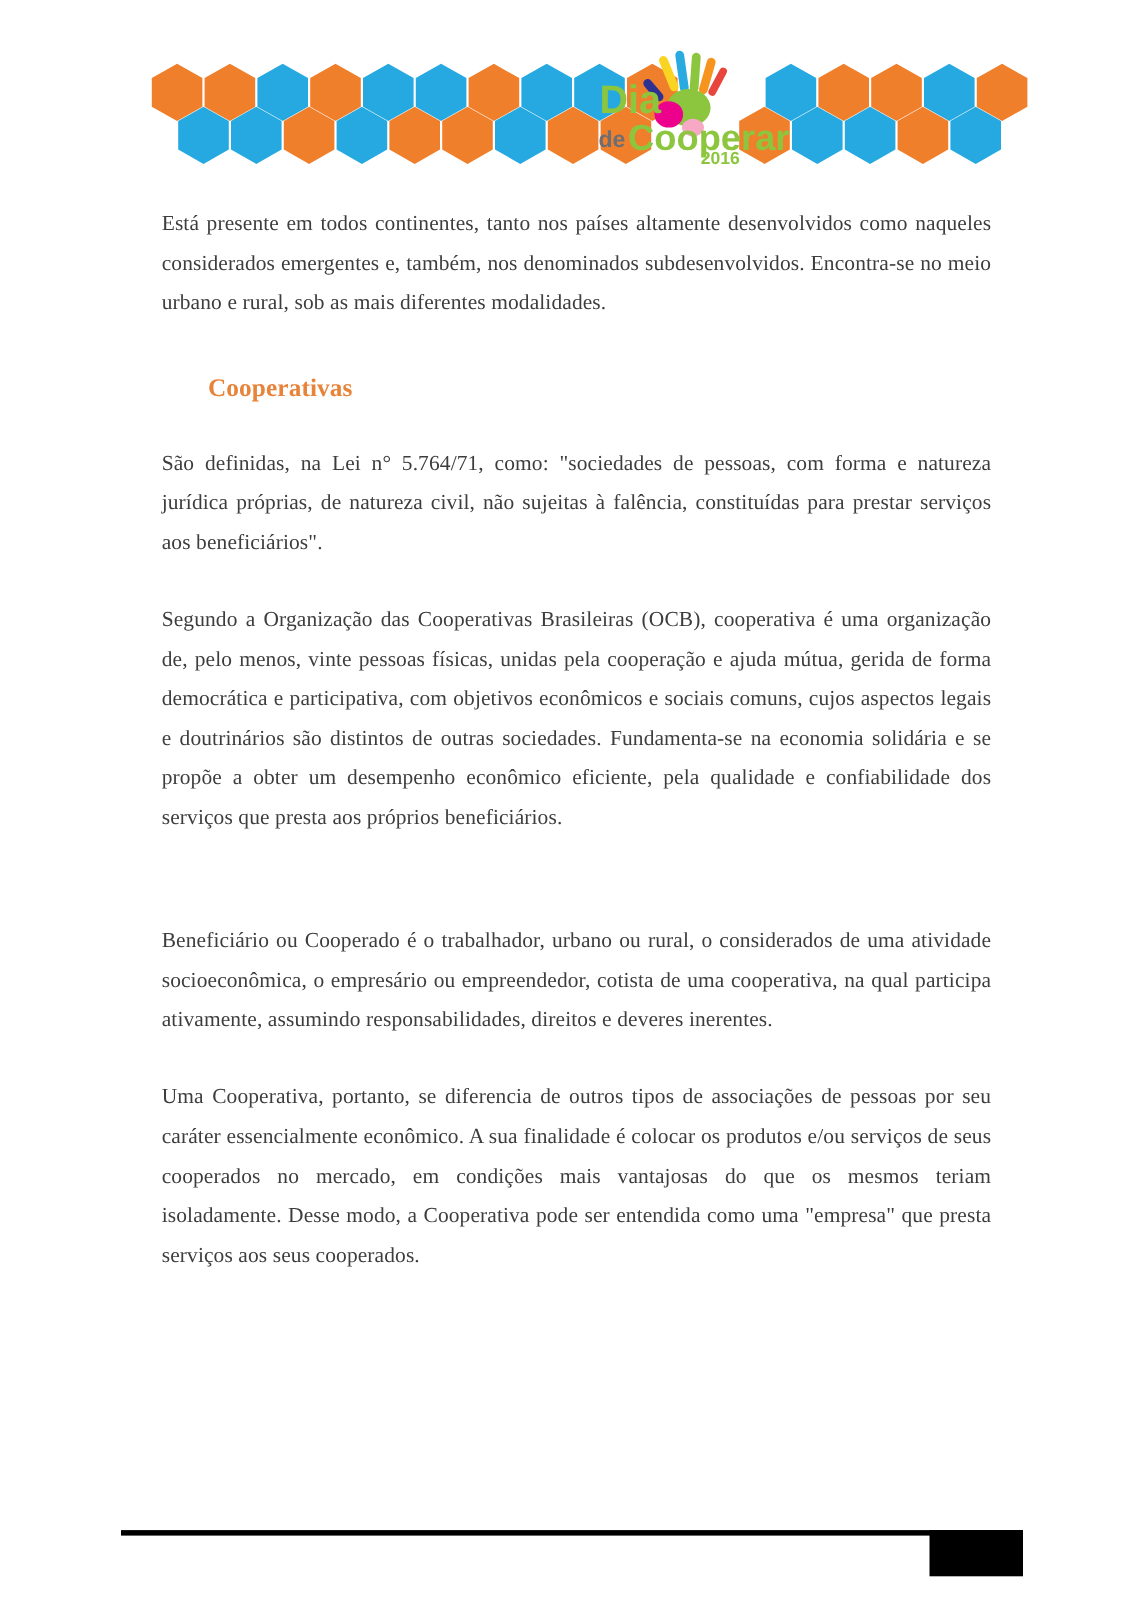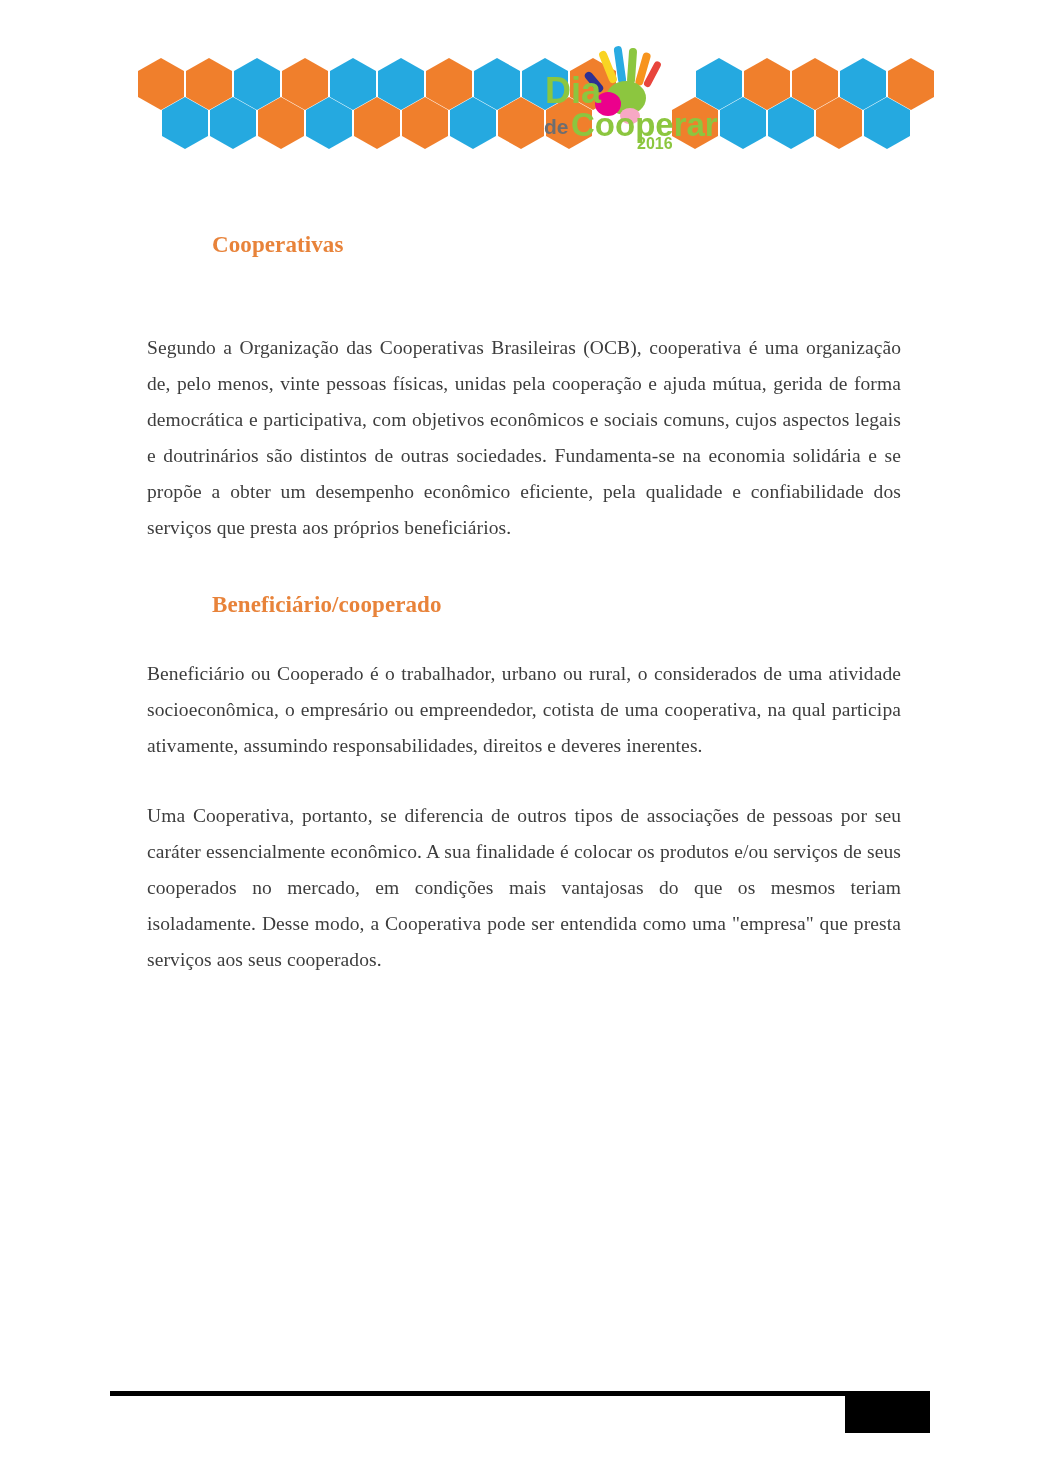--- a/index.html
+++ b/index.html
@@ -49,21 +49,21 @@
     text-align: justify;
     color: #3d3d3d;
     letter-spacing: 0.1px;
   }
 
   .spacer-sm { height: 26px; }
   .spacer-md { height: 34px; }
   .spacer-lg { height: 42px; }
 
   h2.section-heading {
-    margin: 0 0 0 65px;
+    margin: 0 0 0 42px;
     font-size: 23px;
     font-weight: bold;
     color: #E8833A;
     line-height: 34px;
     letter-spacing: 0.1px;
     font-family: "Liberation Serif", "DejaVu Serif", serif;
   }
 
   
   .footer {
@@ -158,35 +158,36 @@
       <text x="544" y="134" font-family="Liberation Sans, sans-serif" font-size="21" font-weight="bold" fill="#6D6E71">de</text>
       <text x="571" y="136" font-family="Liberation Sans, sans-serif" font-size="33" font-weight="bold" fill="#8CC63F">Cooperar</text>
       <text x="637" y="149" font-family="Liberation Sans, sans-serif" font-size="16" font-weight="bold" fill="#8CC63F">2016</text>
     </svg>
   </div>
 
   <div class="content">
 
     <div class="spacer-sm"></div>
 
+    <p class="body-par">Está presente em todos continentes, tanto nos países altamente desenvolvidos como naqueles considerados emergentes e, também, nos denominados subdesenvolvidos. Encontra-se no meio urbano e rural, sob as mais diferentes modalidades.</p>
 
     <div class="spacer-lg"></div>
 
     <h2 class="section-heading">Cooperativas</h2>
 
     <div class="spacer-md"></div>
 
+    <p class="body-par">São definidas, na Lei n° 5.764/71, como: "sociedades de pessoas, com forma e natureza jurídica próprias, de natureza civil, não sujeitas à falência, constituídas para prestar serviços aos beneficiários".</p>
 
     <div class="spacer-md"></div>
 
     <p class="body-par">Segundo a Organização das Cooperativas Brasileiras (OCB), cooperativa é uma organização de, pelo menos, vinte pessoas físicas, unidas pela cooperação e ajuda mútua, gerida de forma democrática e participativa, com objetivos econômicos e sociais comuns, cujos aspectos legais e doutrinários são distintos de outras sociedades. Fundamenta-se na economia solidária e se propõe a obter um desempenho econômico eficiente, pela qualidade e confiabilidade dos serviços que presta aos próprios beneficiários.</p>
 
     <div class="spacer-lg"></div>
 
-    <h2 class="section-heading">Beneficiário/cooperado</h2>
 
     <div class="spacer-md"></div>
 
     <p class="body-par">Beneficiário ou Cooperado é o trabalhador, urbano ou rural, o considerados de uma atividade socioeconômica, o empresário ou empreendedor, cotista de uma cooperativa, na qual participa ativamente, assumindo responsabilidades, direitos e deveres inerentes.</p>
 
     <div class="spacer-md"></div>
 
     <p class="body-par">Uma Cooperativa, portanto, se diferencia de outros tipos de associações de pessoas por seu caráter essencialmente econômico. A sua finalidade é colocar os produtos e/ou serviços de seus cooperados no mercado, em condições mais vantajosas do que os mesmos teriam isoladamente. Desse modo, a Cooperativa pode ser entendida como uma "empresa" que presta serviços aos seus cooperados.</p>
 
   </div>

